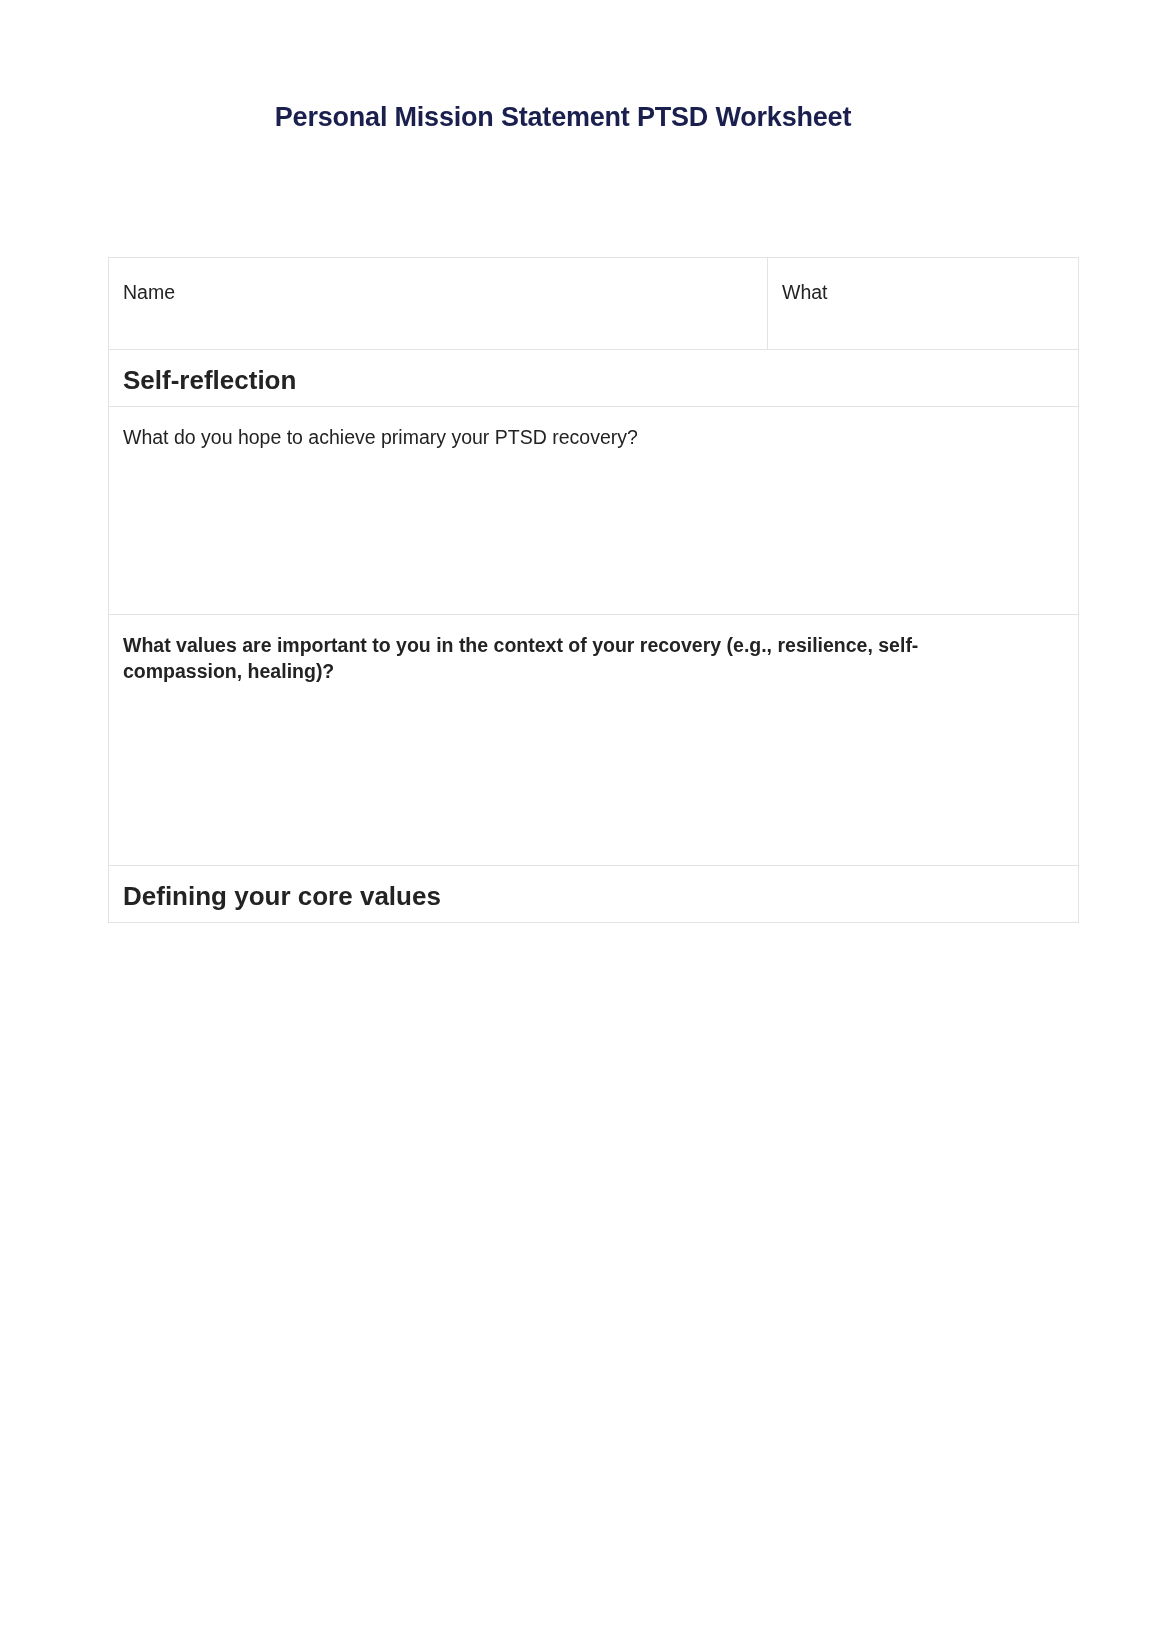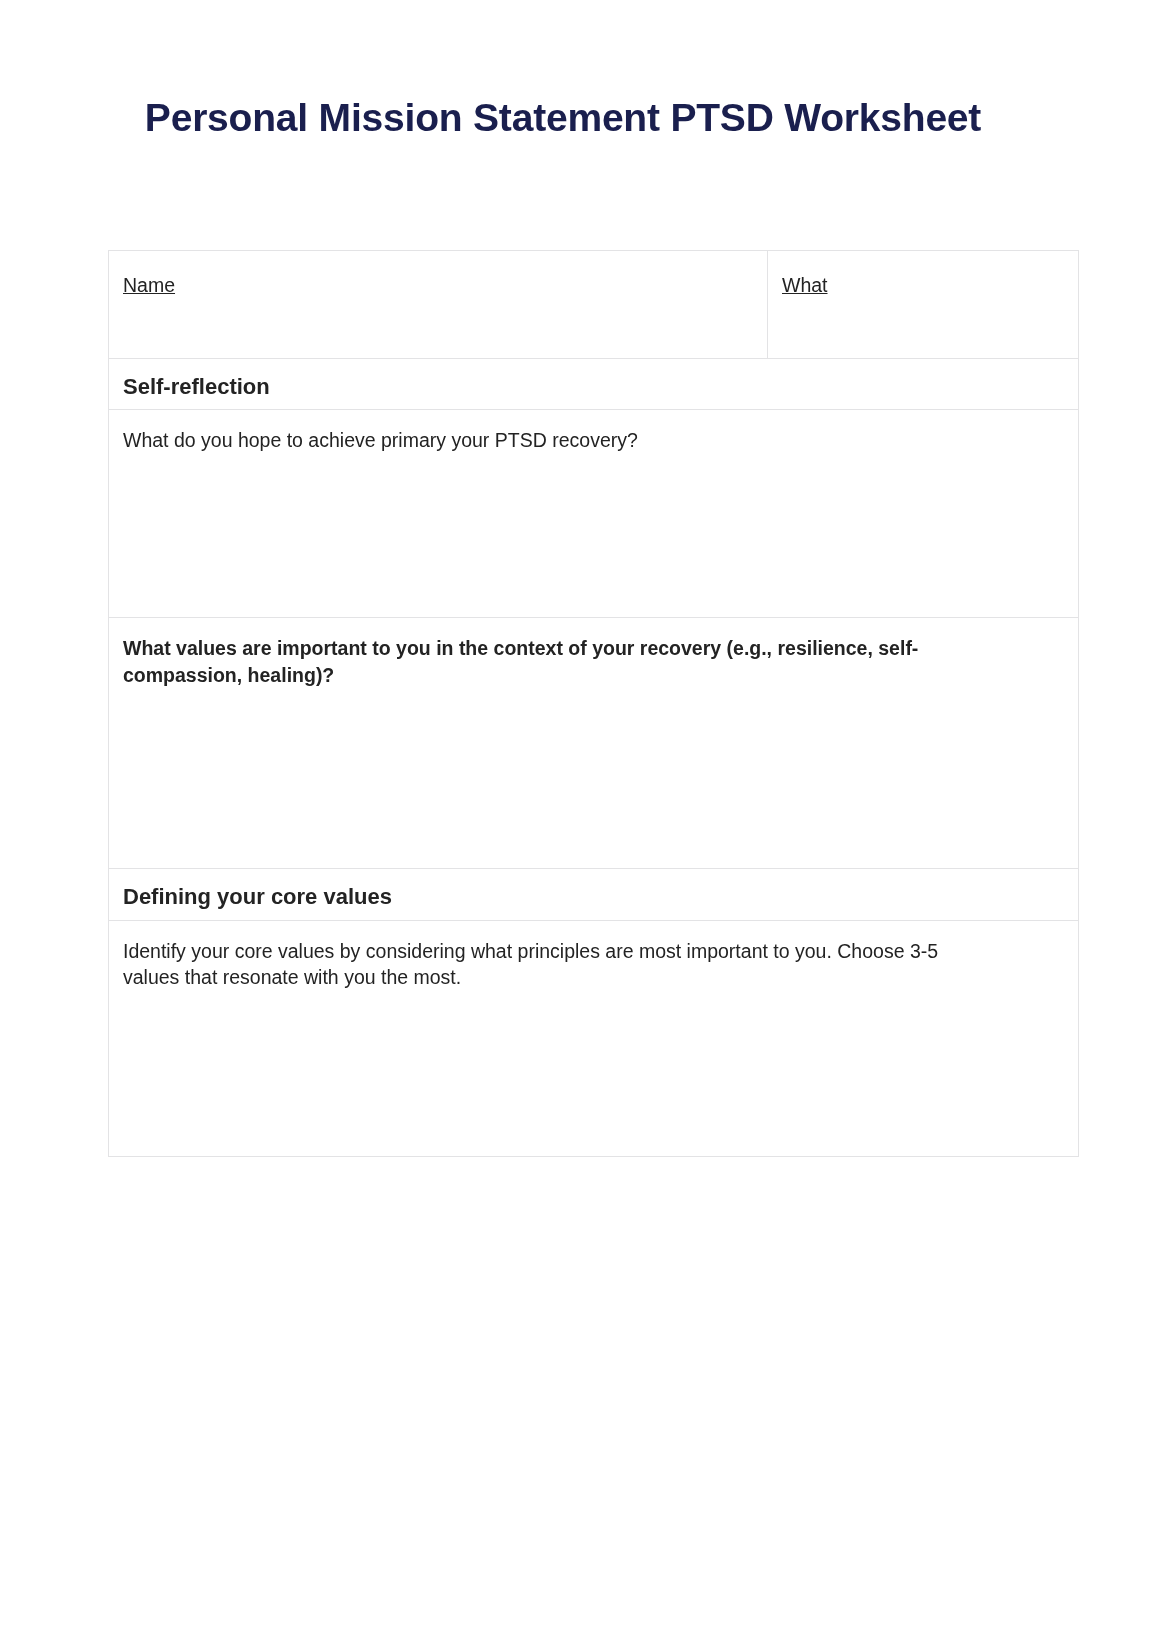--- a/index.html
+++ b/index.html
@@ -19,24 +19,24 @@
     position: relative;
     width: 1176px;
     height: 1630px;
     box-sizing: border-box;
     padding: 0;
     background: #ffffff;
   }
 
   
   .doc-title {
-    margin: 5px;
+    margin: 12px;
     padding: 88px 170px 0 120px;
     text-align: center;
-    font-size: 39px;
+    font-size: 27px;
     line-height: 1.28;
     font-weight: bold;
     color: #1a1f4e;
     letter-spacing: -0.2px;
   }
 
   
   .worksheet {
     position: absolute;
     left: 108px;
@@ -53,30 +53,29 @@
     font-size: 19.5px;
     line-height: 1.34;
     color: #232323;
     background: #ffffff;
   }
 
   
   .row-identity td {
     height: 50px;
     padding-top: 21px;
-    padding-bottom: 36px;
-    text-decoration: underline;
+    padding-bottom: 20px;
   }
   .cell-name { width: 630px; }
   .cell-date { width: 282px; }
 
   
   .row-section td {
     font-weight: bold;
-    font-size: 22px;
+    font-size: 26px;
     padding-top: 13px;
     padding-bottom: 8px;
     height: 19px;
   }
 
   
   .row-question td {
     padding-top: 17px;
   }
   .h-sm  { height: 155px; }
@@ -120,22 +119,17 @@
       <tr class="row-question">
         <td colspan="2" class="h-xl">
           <span class="q-text">What values are important to you in the context of your recovery (e.g., resilience, self-compassion, healing)?</span>
         </td>
       </tr>
 
       <tr class="row-section">
         <td colspan="2">Defining your core values</td>
       </tr>
 
-      <tr class="row-question">
-        <td colspan="2" class="h-xxl">
-          <span class="q-text">Identify your core values by considering what principles are most important to you. Choose 3-5 values that resonate with you the most.</span>
-        </td>
-      </tr>
 
     </tbody>
   </table>
 
 </div>
 
 </body></html>

